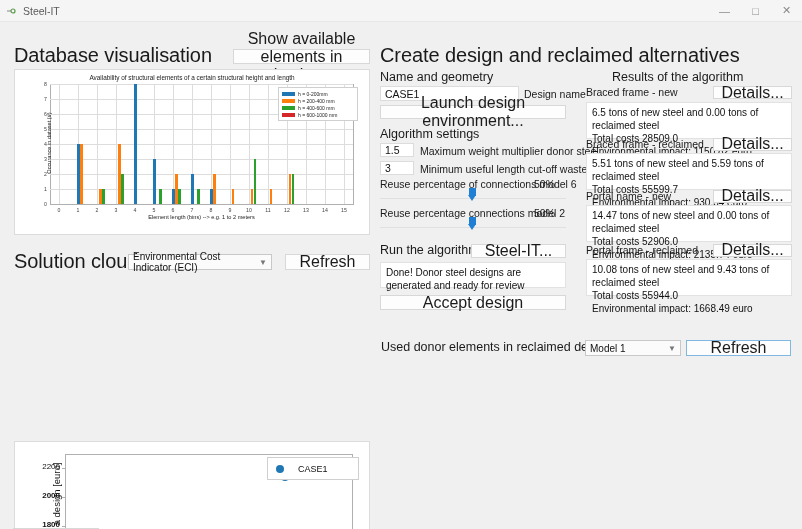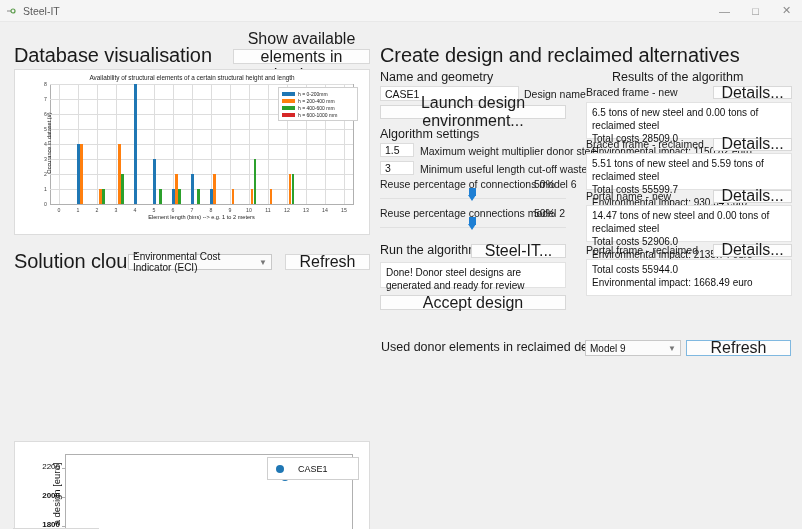--- a/index.html
+++ b/index.html
@@ -335,28 +335,29 @@
       <div>Environmental impact: 2135.74 euro</div>
     </div>
   </div>
 
   <div style="position:absolute;left:586px;top:221px;width:206px;">
     <div style="display:flex;align-items:center;height:14px;">
       <div class="labelrow" style="flex:1;">Portal frame - reclaimed</div>
       <div class="btn" style="width:79px;height:13px;">Details...</div>
     </div>
     <div class="readout" style="margin-top:2px;height:37px;">
+      <div>10.08 tons of new steel and 9.43 tons of reclaimed steel</div>
       <div>Total costs 55944.0</div>
       <div>Environmental impact: 1668.49 euro</div>
     </div>
   </div>
 
 
   <div class="panel" style="left:381px;top:318px;">
     <h2 class="sub">Used donor elements in reclaimed designs</h2>
   </div>
   <div class="select" style="position:absolute;left:585px;top:318px;width:96px;height:16px;">
-    <span>Model 9</span>
+    <span>Model 1</span>
     <span class="chev">▼</span>
   </div>
   <div class="btn accent" style="position:absolute;left:686px;top:318px;width:105px;height:16px;">Refresh</div>
 
 </div>
 
 </body></html>

